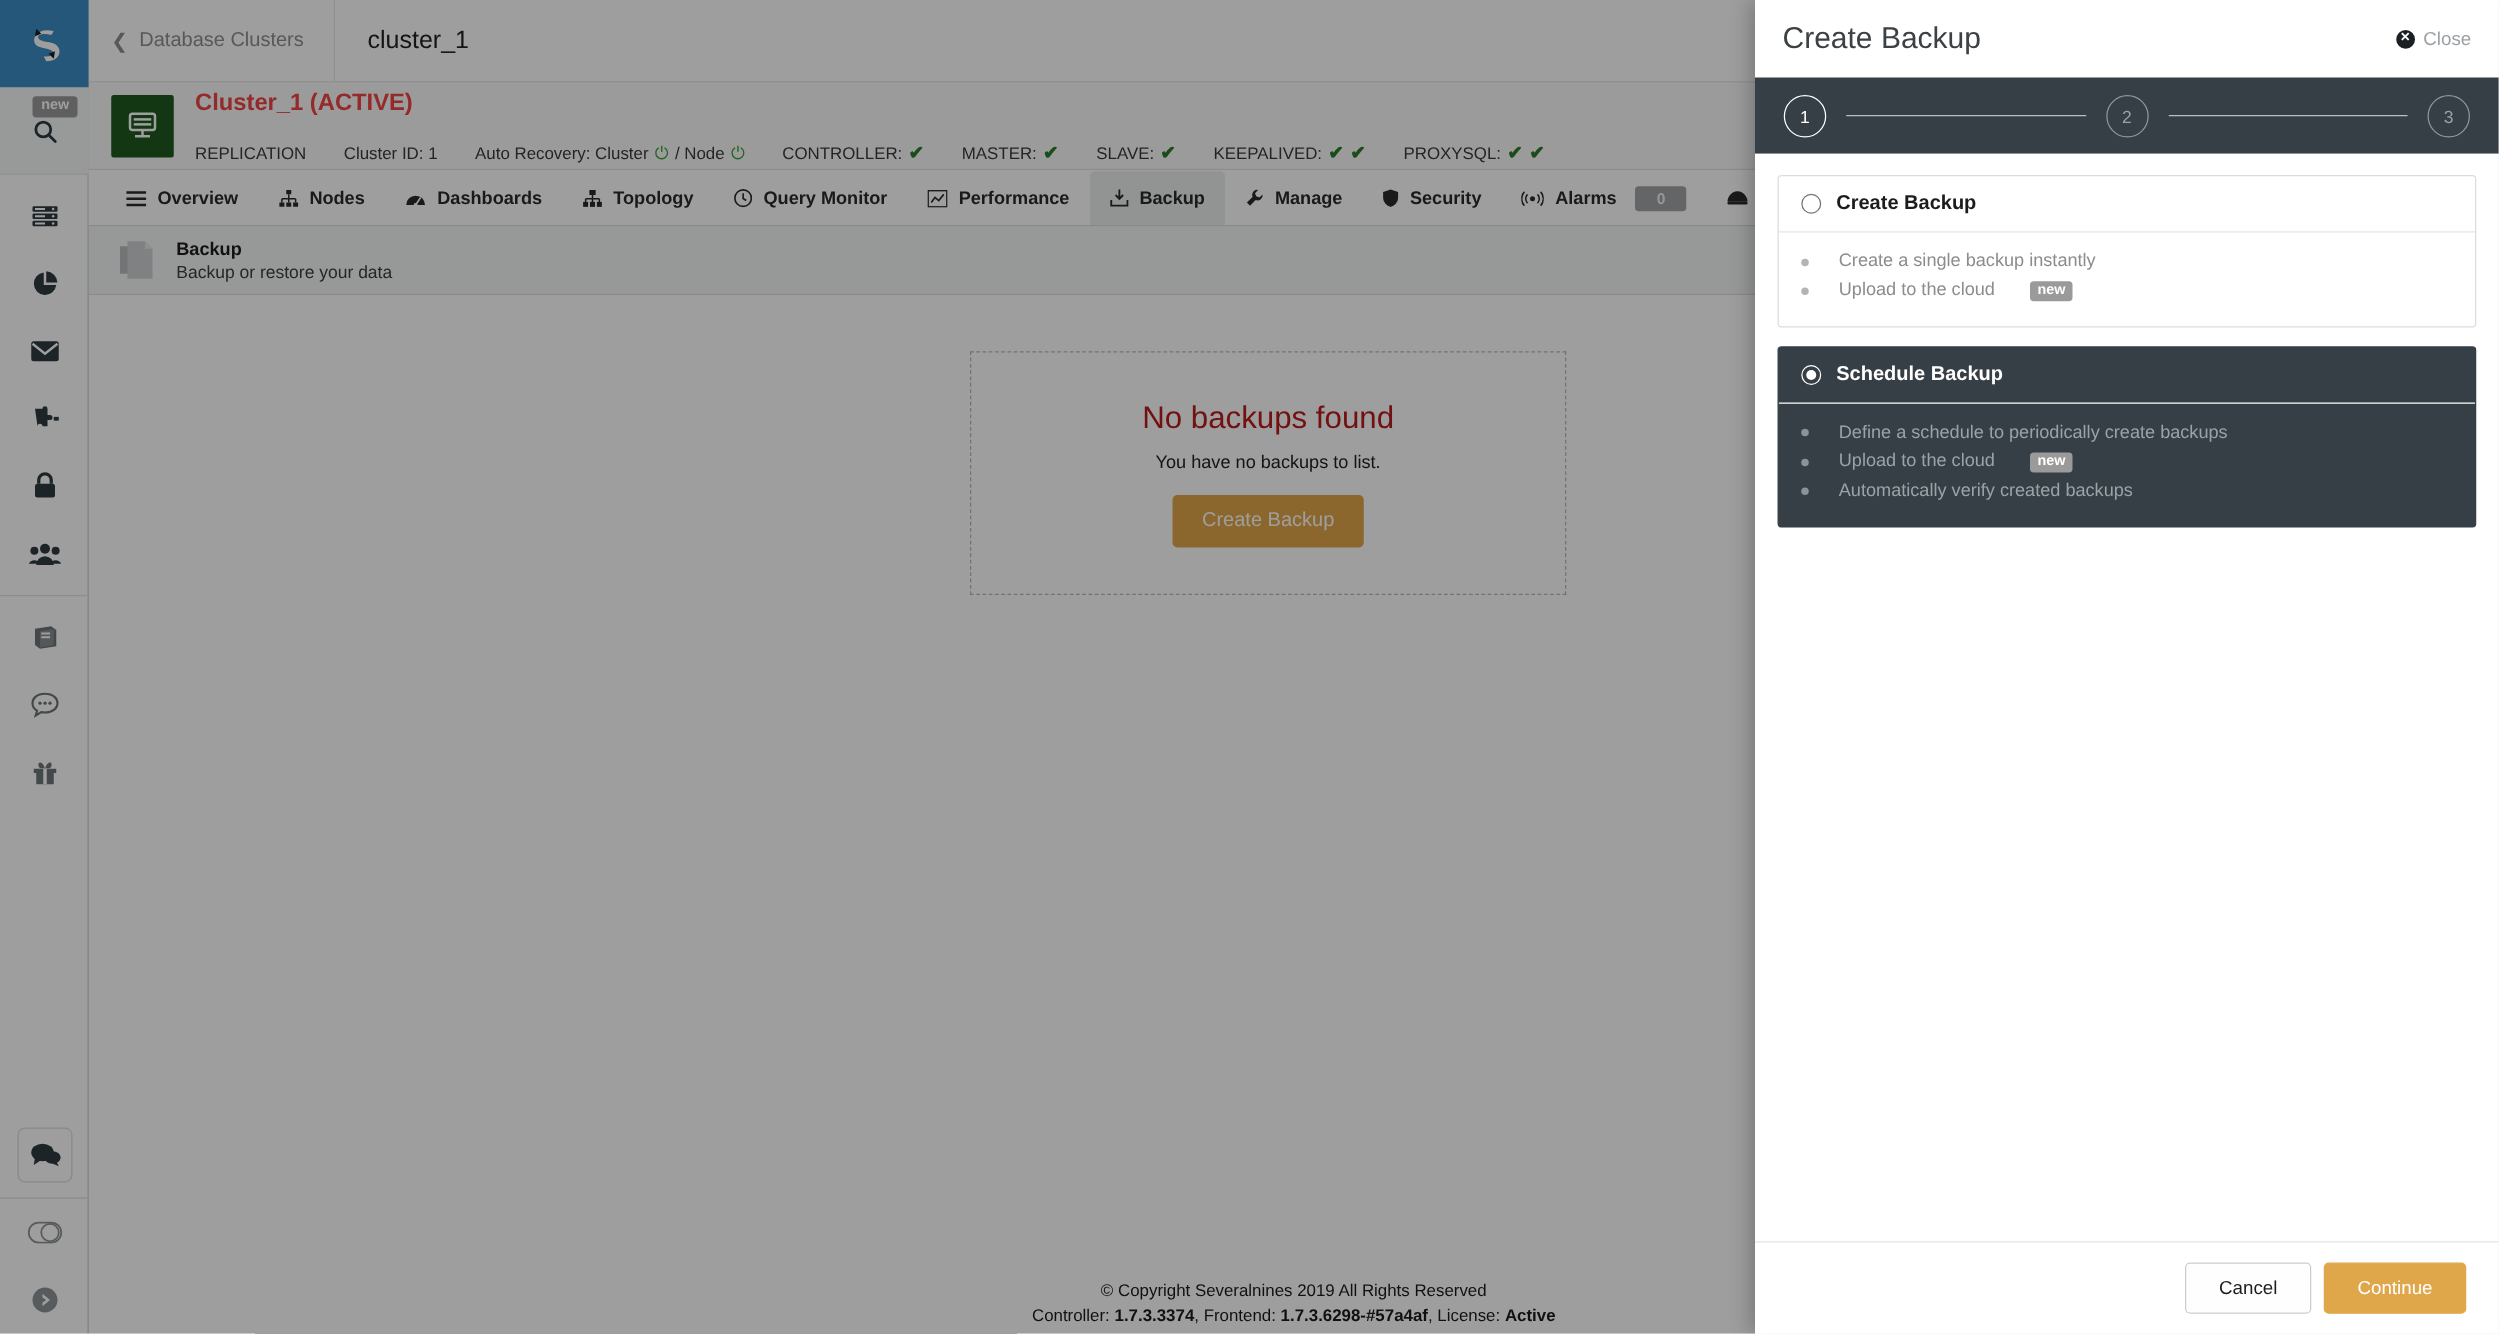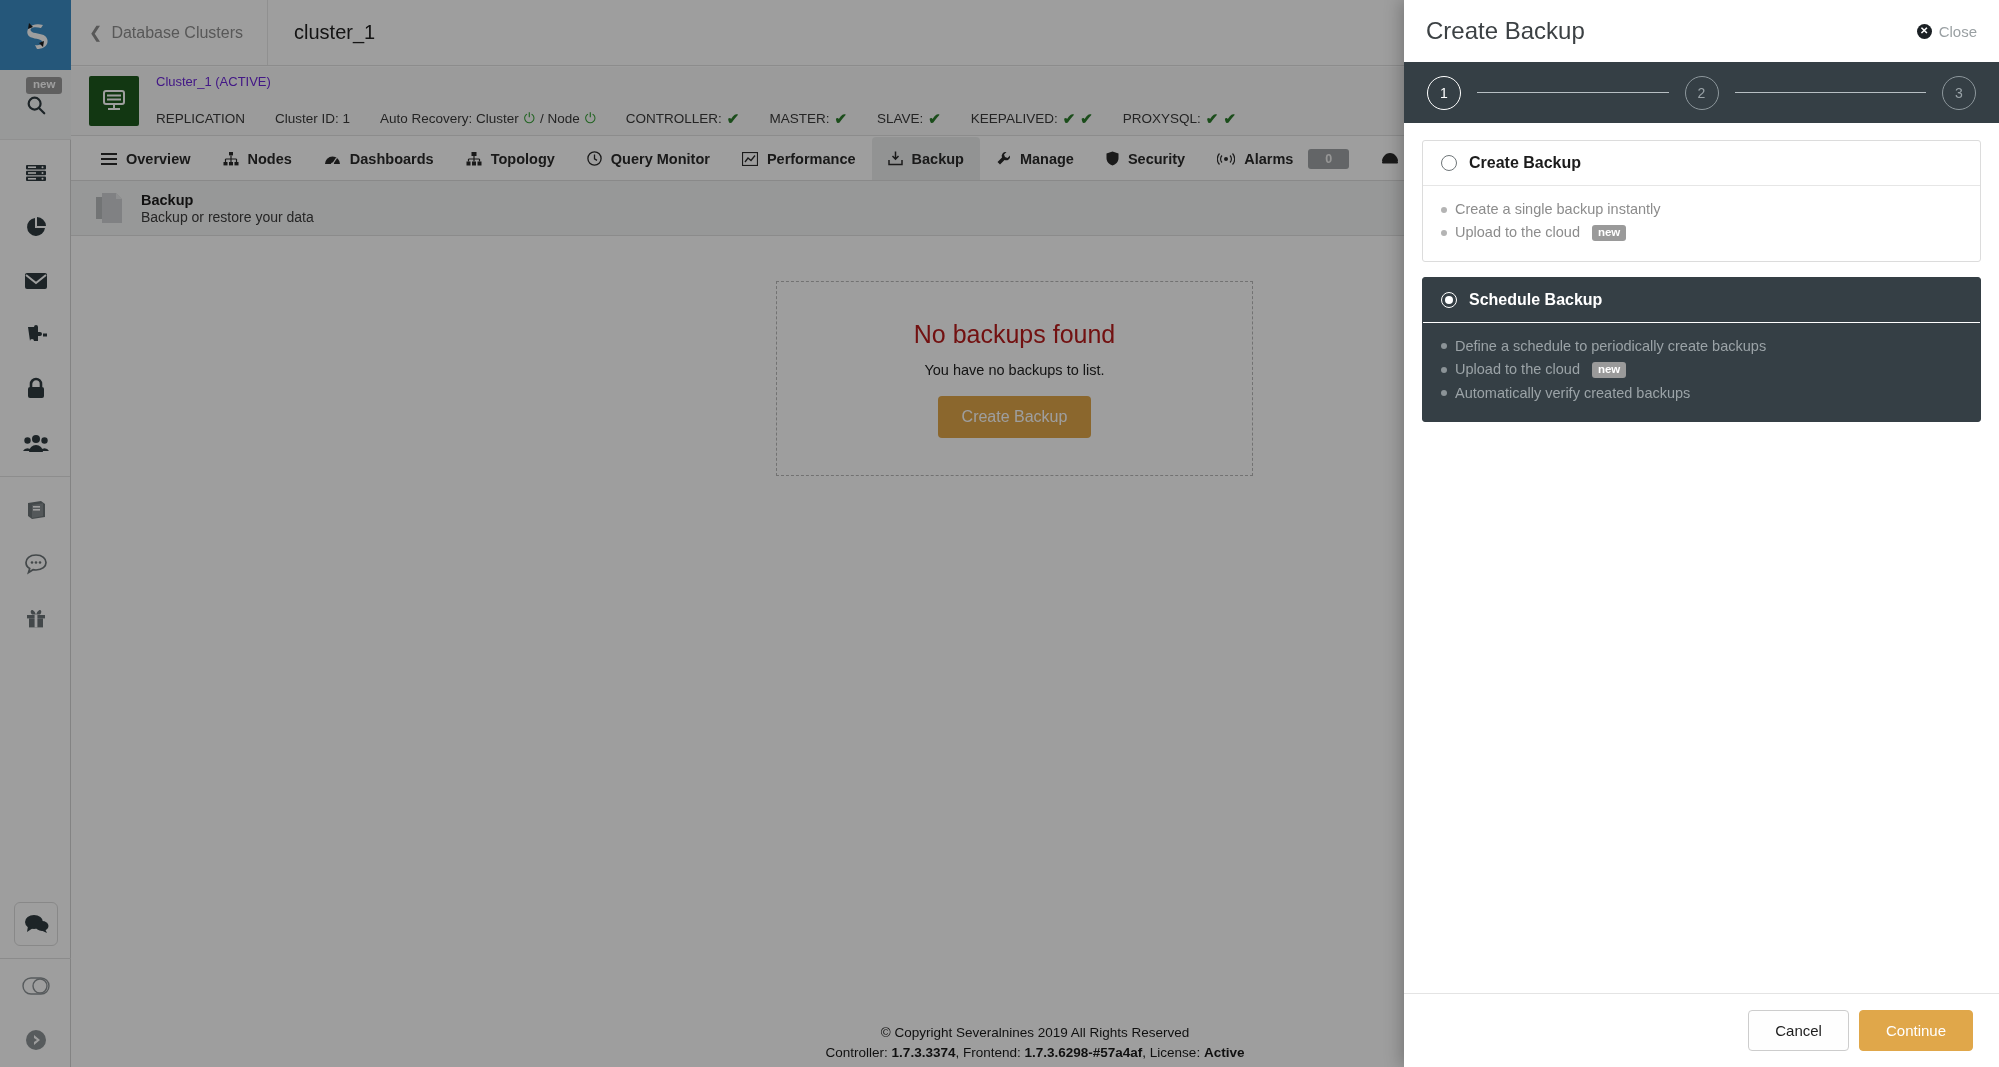--- a/index.html
+++ b/index.html
@@ -91,21 +91,21 @@
     border-bottom: 1px solid #e3e3e3;
     display: flex; align-items: center;
     z-index: 5;
   }
   .cluster-icon {
     width: 50px; height: 50px; margin-left: 18px;
     background: #1d5a1d; border-radius: 2px;
     display: flex; align-items: center; justify-content: center;
   }
   .cluster-text { margin-left: 17px; }
-  .cluster-title { font-size: 13px; font-weight: normal; color: #6d28d9; line-height: 1.25; }
+  .cluster-title { font-size: 19px; font-weight: bold; color: #ef4444; line-height: 1.25; }
   .cluster-meta {
     font-size: 13.5px; color: #3a3a3a; margin-top: 19px;
     display: flex; align-items: center; gap: 0;
   }
   .cm { margin-right: 30px; white-space: nowrap; display:inline-flex; align-items:center; gap:5px;}
   .tick { color: #2d7d2d; font-weight: bold; font-size: 15px; }
   .pw { color: #3aa23a; font-size: 14px; }
 
   
   .tabbar {
@@ -244,21 +244,21 @@
     background: transparent;
   }
   .opt-card.selected .radio { border-color: #ffffff; }
   .radio-dot { width: 8px; height: 8px; border-radius: 50%; background: #ffffff; }
   .opt-label { font-size: 16px; color: #1c1c1c; font-weight: bold; }
   .opt-card.selected .opt-label { color: #ffffff; }
   .opt-sep { height: 1px; background: #e6e6e6; }
   .opt-card.selected .opt-sep { background: #ffffff; }
   .opt-list { padding: 12px 18px 16px 18px; }
   .opt-li {
-    display: flex; align-items: center; gap: 8px;
+    display: flex; align-items: center; gap: 24px;
     font-size: 14.5px; color: #8c8c8c; line-height: 1.2;
     padding: 3px 0;
   }
   .opt-card.selected .opt-li { color: #9ba3a7; }
   .bullet { width: 6px; height: 6px; border-radius: 50%; background: #b4b4b4; flex: 0 0 6px; }
   .opt-card.selected .bullet { background: #8b9397; }
   .new-badge {
     background: #9a9a9a; color: #ffffff;
     font-size: 11.5px; font-weight: bold;
     padding: 2px 6px 3px 6px; border-radius: 3px;

